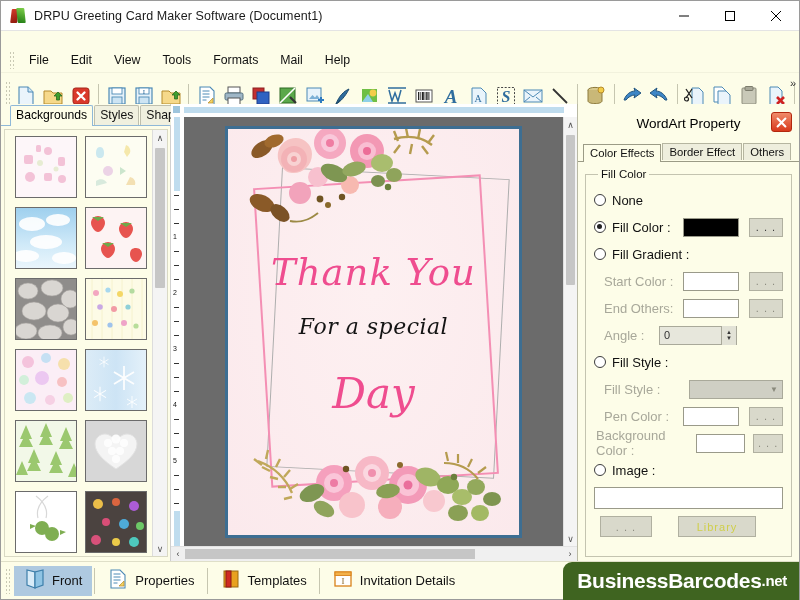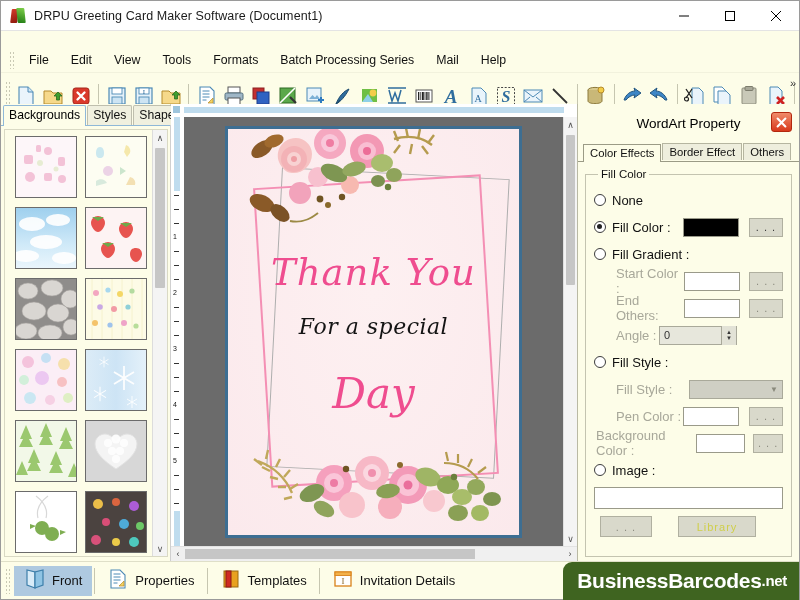--- a/index.html
+++ b/index.html
@@ -54,21 +54,21 @@
   .tsep { width: 1px; height: 24px; background: #c6c6b0; margin: 0 4px; }
   .chev { position: absolute; right: 3px; top: 4px; font-size: 11px; color: #333; }
   .dd-arrow { font-size: 7px; color: #333; margin-left: -3px; align-self: flex-end; margin-bottom: 8px; }
 
   
   .body { position: absolute; left: 0; top: 103px; right: 0; bottom: 38px; display: flex; }
 
   
   .leftpanel { width: 170px; background: #fdfde8; display: flex; flex-direction: column;
     border-right: 1px solid #cfcfcf; }
-  .tabstrip { display: flex; align-items: flex-end; height: 22px; padding-left: 2px;
+  .tabstrip { display: flex; align-items: flex-end; height: 22px; padding-left: 9px;
     border-bottom: 1px solid #8fb8d8; }
   .ltab { font-size: 12.2px; color: #111; padding: 2px 5px 3px 5px; background: #f0f0df;
     border: 1px solid #bfbfae; border-bottom: none; margin-right: 1px; border-radius: 2px 2px 0 0; }
   .ltab.active { background: #fdfde8; border-color: #8fb8d8; color: #000;
     position: relative; top: 1px; padding-bottom: 4px; }
   .thumbwrap { flex: 1; position: relative; background: #fdfde8; overflow: hidden;
     border: 1px solid #d9d9c4; margin: 3px 2px 4px 3px; }
   .thumbgrid { display: grid; grid-template-columns: 62px 62px; gap: 9px 8px;
     padding: 6px 0 6px 10px; }
   .thumb { width: 62px; height: 62px; border: 1px solid #6b6b6b; background: #fff; overflow: hidden; }
@@ -145,21 +145,21 @@
     width: 5px; height: 5px; border-radius: 50%; background: #222; }
   .lbl { font-size: 13px; color: #111; }
   .lbl.dim { color: #a8a89a; }
   .sp { flex: 1; }
   .swatch { width: 56px; height: 19px; border: 1px solid #9a9a8a; background: #fff; }
   .swatch.black { background: #000000; }
   .dots { width: 34px; height: 19px; background: #d9d9cb; border: 1px solid #b0b0a0;
     display: flex; align-items: center; justify-content: center;
     font-size: 11px; color: #8d8d80; letter-spacing: 1px; }
   .dots.en { color: #3a3a3a; }
-  .indent { margin-left: 22px; }
+  .indent { margin-left: 10px; }
   .numbox { width: 78px; height: 19px; background: #e7e7dc; border: 1px solid #a9a99a;
     display: flex; align-items: center; font-size: 11px; color: #333; padding-left: 4px;
     position: relative; }
   .spin { position: absolute; right: 0; top: -1px; width: 15px; height: 19px;
     background: #e2e2d6; border-left: 1px solid #a9a99a;
     display: flex; flex-direction: column; align-items: center; justify-content: center;
     font-size: 6px; color: #333; line-height: 6px; }
   .combo { width: 94px; height: 19px; background: #cfcfc4; border: 1px solid #a9a99a;
     display: flex; align-items: center; justify-content: flex-end; padding-right: 4px;
     font-size: 8px; color: #8a8a7c; }
@@ -217,21 +217,20 @@
     </div>
   </div>
 
   <div class="menubar">
     <div class="grip"></div>
     <div class="menuitem">File</div>
     <div class="menuitem">Edit</div>
     <div class="menuitem">View</div>
     <div class="menuitem">Tools</div>
     <div class="menuitem">Formats</div>
-    <div class="menuitem">Batch Processing Series</div>
     <div class="menuitem">Mail</div>
     <div class="menuitem">Help</div>
   </div>
 
   <div class="toolbar">
     <div class="tgrip"></div>
 
     <div class="tbtn">
       <svg width="22" height="22" viewBox="0 0 22 22">
           <path d="M4 2h9l5 5v13H4z" fill="#eaf4fb" stroke="#4d8ab5" stroke-width="1.1"></path>

